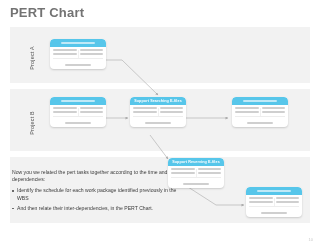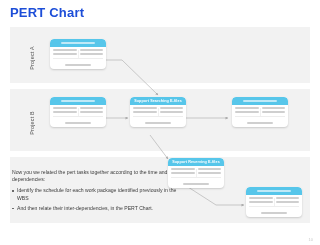--- a/index.html
+++ b/index.html
@@ -6,21 +6,21 @@
   body{
     width:320px;height:245px;overflow:hidden;
     background:#ffffff;
     font-family:"Liberation Sans", sans-serif;
     position:relative;
   }
   
   .slide-title{
     position:absolute;left:10px;top:5px;
     font-size:13px;font-weight:bold;
-    color:#1d4ed8;letter-spacing:.2px;
+    color:#737373;letter-spacing:.2px;
     line-height:16px;
   }
   
   .chart-area{
     position:absolute;left:10px;top:27px;
     width:300px;height:196px;
     background:#ffffff;
   }
   
   .lane{position:absolute;left:0;width:300px;background:#f2f2f2;}

